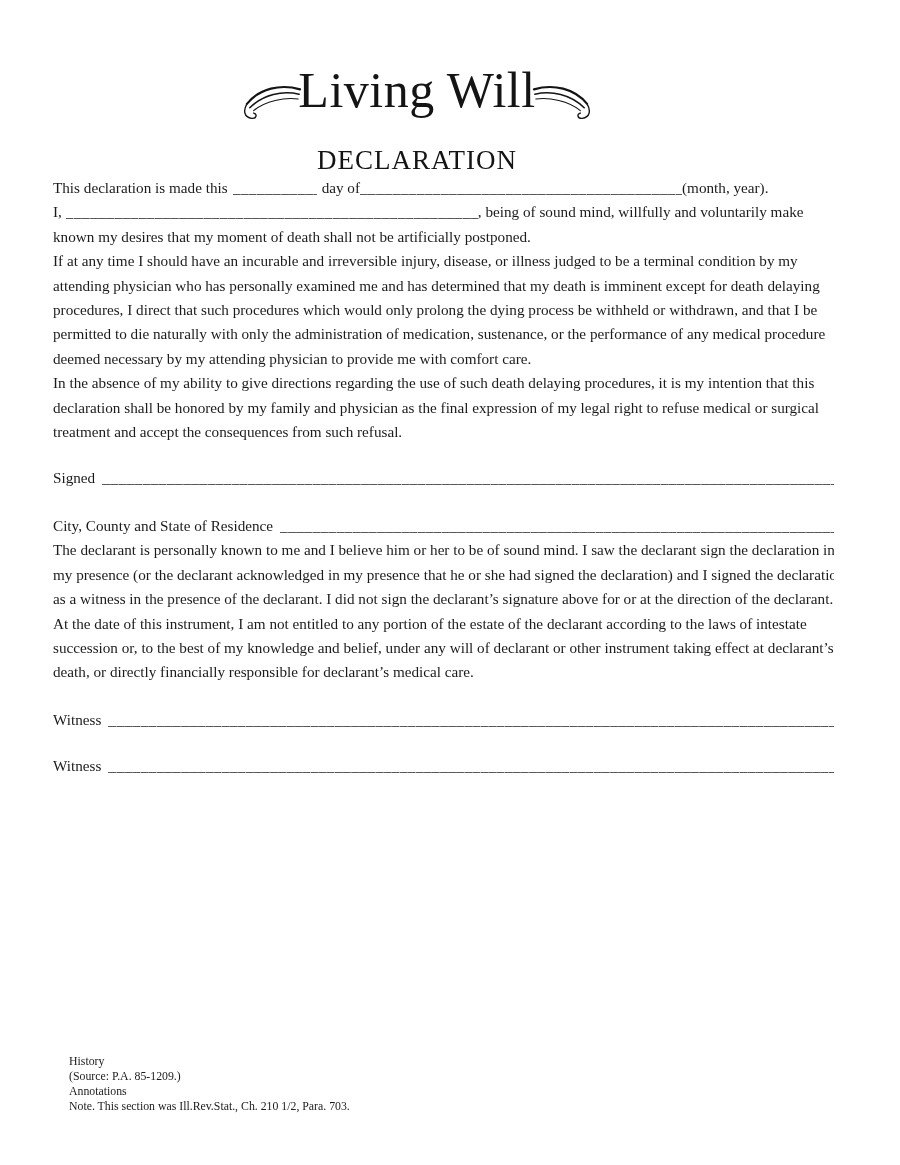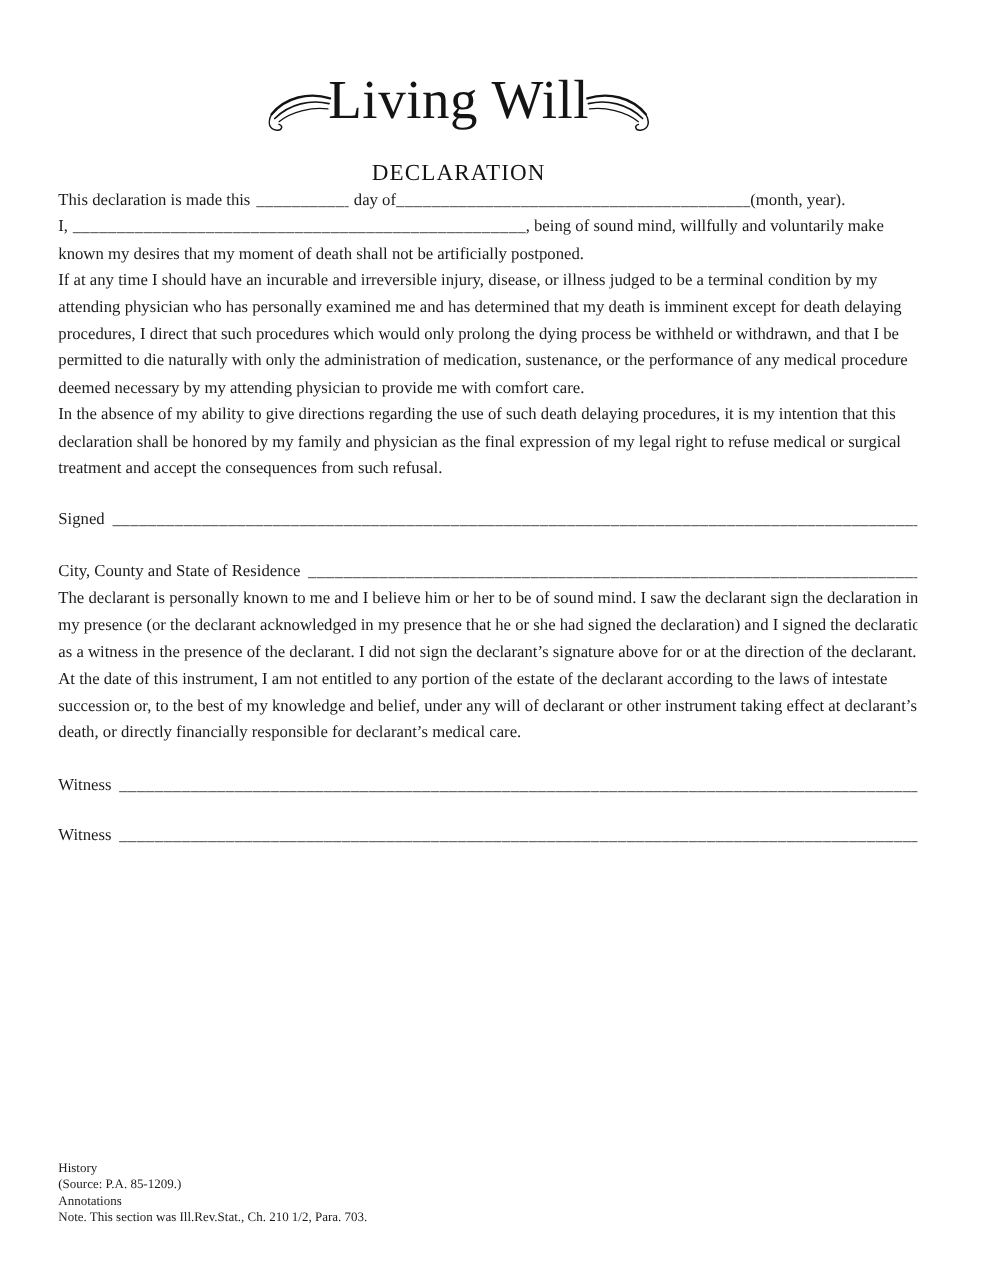--- a/index.html
+++ b/index.html
@@ -24,21 +24,21 @@
     margin: 0;
     line-height: 1.2;
     letter-spacing: 0.5px;
     color: #141414;
   }
   .flourish { display: inline-block; transform: translateY(10px); }
   .flourish svg { display: block; width: 58px; height: 44px; }
   .flourish.left  { margin-right: -4px; }
   .flourish.right { margin-left: -4px; transform: translateY(10px) scaleX(-1); }
   .doc-subtitle {
-    font-size: 21px;
+    font-size: 27px;
     font-weight: 400;
     margin: 25px 0 0 0;
     letter-spacing: 1px;
     color: #141414;
   }
   .body {
     width: 793px;
     margin-left: 53px;
     font-size: 15.2px;
     line-height: 24.4px;
@@ -67,21 +67,21 @@
     white-space: nowrap;
     margin-left: 7px;
     letter-spacing: 0.5px;
   }
   .row-signed    { margin-top: 22px; justify-content: center; }
   .row-residence { margin-top: 23px; text-align: center; }
   .row-witness1  { margin-top: 23px; }
   .row-witness2  { margin-top: 22px; }
   .footer {
     position: absolute;
-    left: 53px;
+    left: 69px;
     top: 1054px;
     font-size: 11.8px;
     line-height: 14.9px;
     color: #1b1b1b;
   }
   .footer div { margin: 0; }
 </style>
 </head>
 <body>
 

